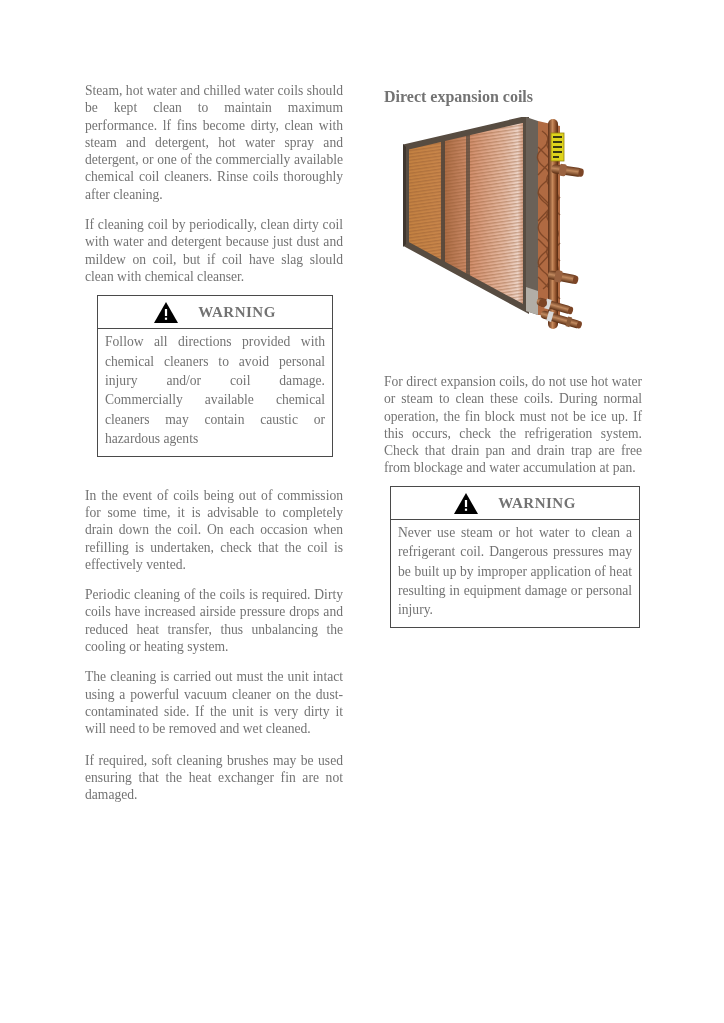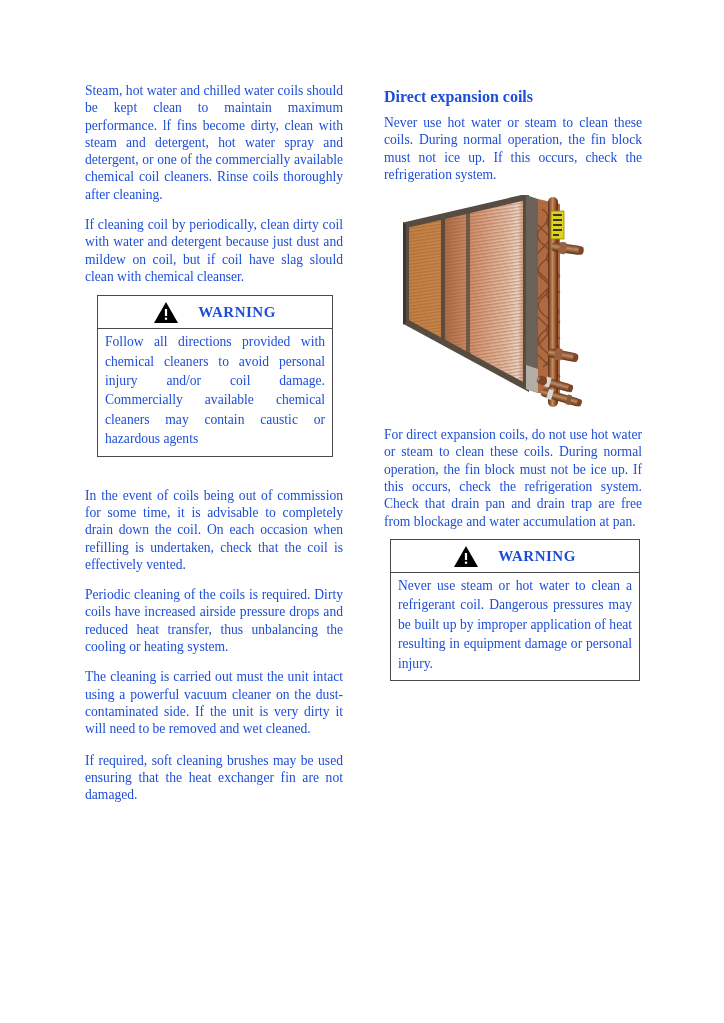--- a/index.html
+++ b/index.html
@@ -1,21 +1,21 @@
 <!DOCTYPE html>
 <html><head>
 <meta charset="utf-8">
 <style>
   html,body{margin:0;padding:0;background:#ffffff;}
   .page{
     position:relative;
     width:650px;height:1023px;
     background:#ffffff;
     font-family:"Liberation Serif","DejaVu Serif",serif;
-    color:#1d4ed8;
+    color:#737373;
     overflow:hidden;
   }
   .col{position:absolute;top:0;}
   .col-left{left:85px;width:258px;top:82px;}
   .col-right{left:384px;width:258px;top:88px;}
   p.body-para{
     margin:13px 0 0 0;
     font-size:13.6px;
     line-height:17.3px;
     text-align:justify;
@@ -84,21 +84,20 @@
     </div>
 
     <p class="body-para first">In the event of coils being out of commission for some time, it is advisable to completely drain down the coil. On each occasion when refilling is undertaken, check that the coil is effectively vented.</p>
     <p class="body-para">Periodic cleaning of the coils is required. Dirty coils have increased airside pressure drops and reduced heat transfer, thus unbalancing the cooling or heating system.</p>
     <p class="body-para">The cleaning is carried out must the unit intact using a powerful vacuum cleaner on the dust-contaminated side. If the unit is very dirty it will need to be removed and wet cleaned.</p>
     <p class="body-para" style="margin-top:14px">If required, soft cleaning brushes may be used ensuring that the heat exchanger fin are not damaged.</p>
   </div>
 
   <div class="col col-right">
     <p class="section-heading">Direct expansion coils</p>
-    <p class="body-para" style="margin-top:9px">Never use hot water or steam to clean these coils. During normal operation, the fin block must not ice up. If this occurs, check the refrigeration system.</p>
 
     
     <svg class="coil-figure" viewBox="0 0 250 222" role="img">
       <defs>
         <linearGradient id="copperGrad" x1="0" y1="0" x2="1" y2="0">
           <stop offset="0" stop-color="#c28040"></stop>
           <stop offset="0.28" stop-color="#c8854a"></stop>
           <stop offset="0.32" stop-color="#ab6c44"></stop>
           <stop offset="0.55" stop-color="#d2906e"></stop>
           <stop offset="0.78" stop-color="#e2b39a"></stop>
@@ -176,21 +175,21 @@
         <g transform="translate(150,193) rotate(16)">
           <rect x="0" y="0" width="41" height="8" rx="4" fill="url(#pipeH)"></rect>
           <rect x="7" y="-1" width="5" height="10" fill="#d8d8d8"></rect>
           <rect x="27" y="-1" width="4" height="10" fill="#8a5a38"></rect>
           <ellipse cx="40" cy="4" rx="2.4" ry="3.8" fill="#7c4526"></ellipse>
         </g>
         <circle cx="151" cy="186" r="4" fill="#7c4526"></circle>
       </g>
     </svg>
 
-    <p class="body-para" style="margin-top:5px">For direct expansion coils, do not use hot water or steam to clean these coils. During normal operation, the fin block must not be ice up. If this occurs, check the refrigeration system. Check that drain pan and drain trap are free from blockage and water accumulation at pan.</p>
+    <p class="body-para" style="margin-top:30px">For direct expansion coils, do not use hot water or steam to clean these coils. During normal operation, the fin block must not be ice up. If this occurs, check the refrigeration system. Check that drain pan and drain trap are free from blockage and water accumulation at pan.</p>
 
     <div class="warning-box warning-box-right">
       <div class="warning-header">
         <svg class="tri-icon" width="24" height="21" viewBox="0 0 24 21">
           <path d="M12 0 L24 21 L0 21 Z" fill="#000000"></path>
           <rect x="10.9" y="7" width="2.2" height="7" fill="#ffffff"></rect>
           <rect x="10.9" y="15.6" width="2.2" height="2.2" fill="#ffffff"></rect>
         </svg>
         <span class="warning-title">WARNING</span>
       </div>

